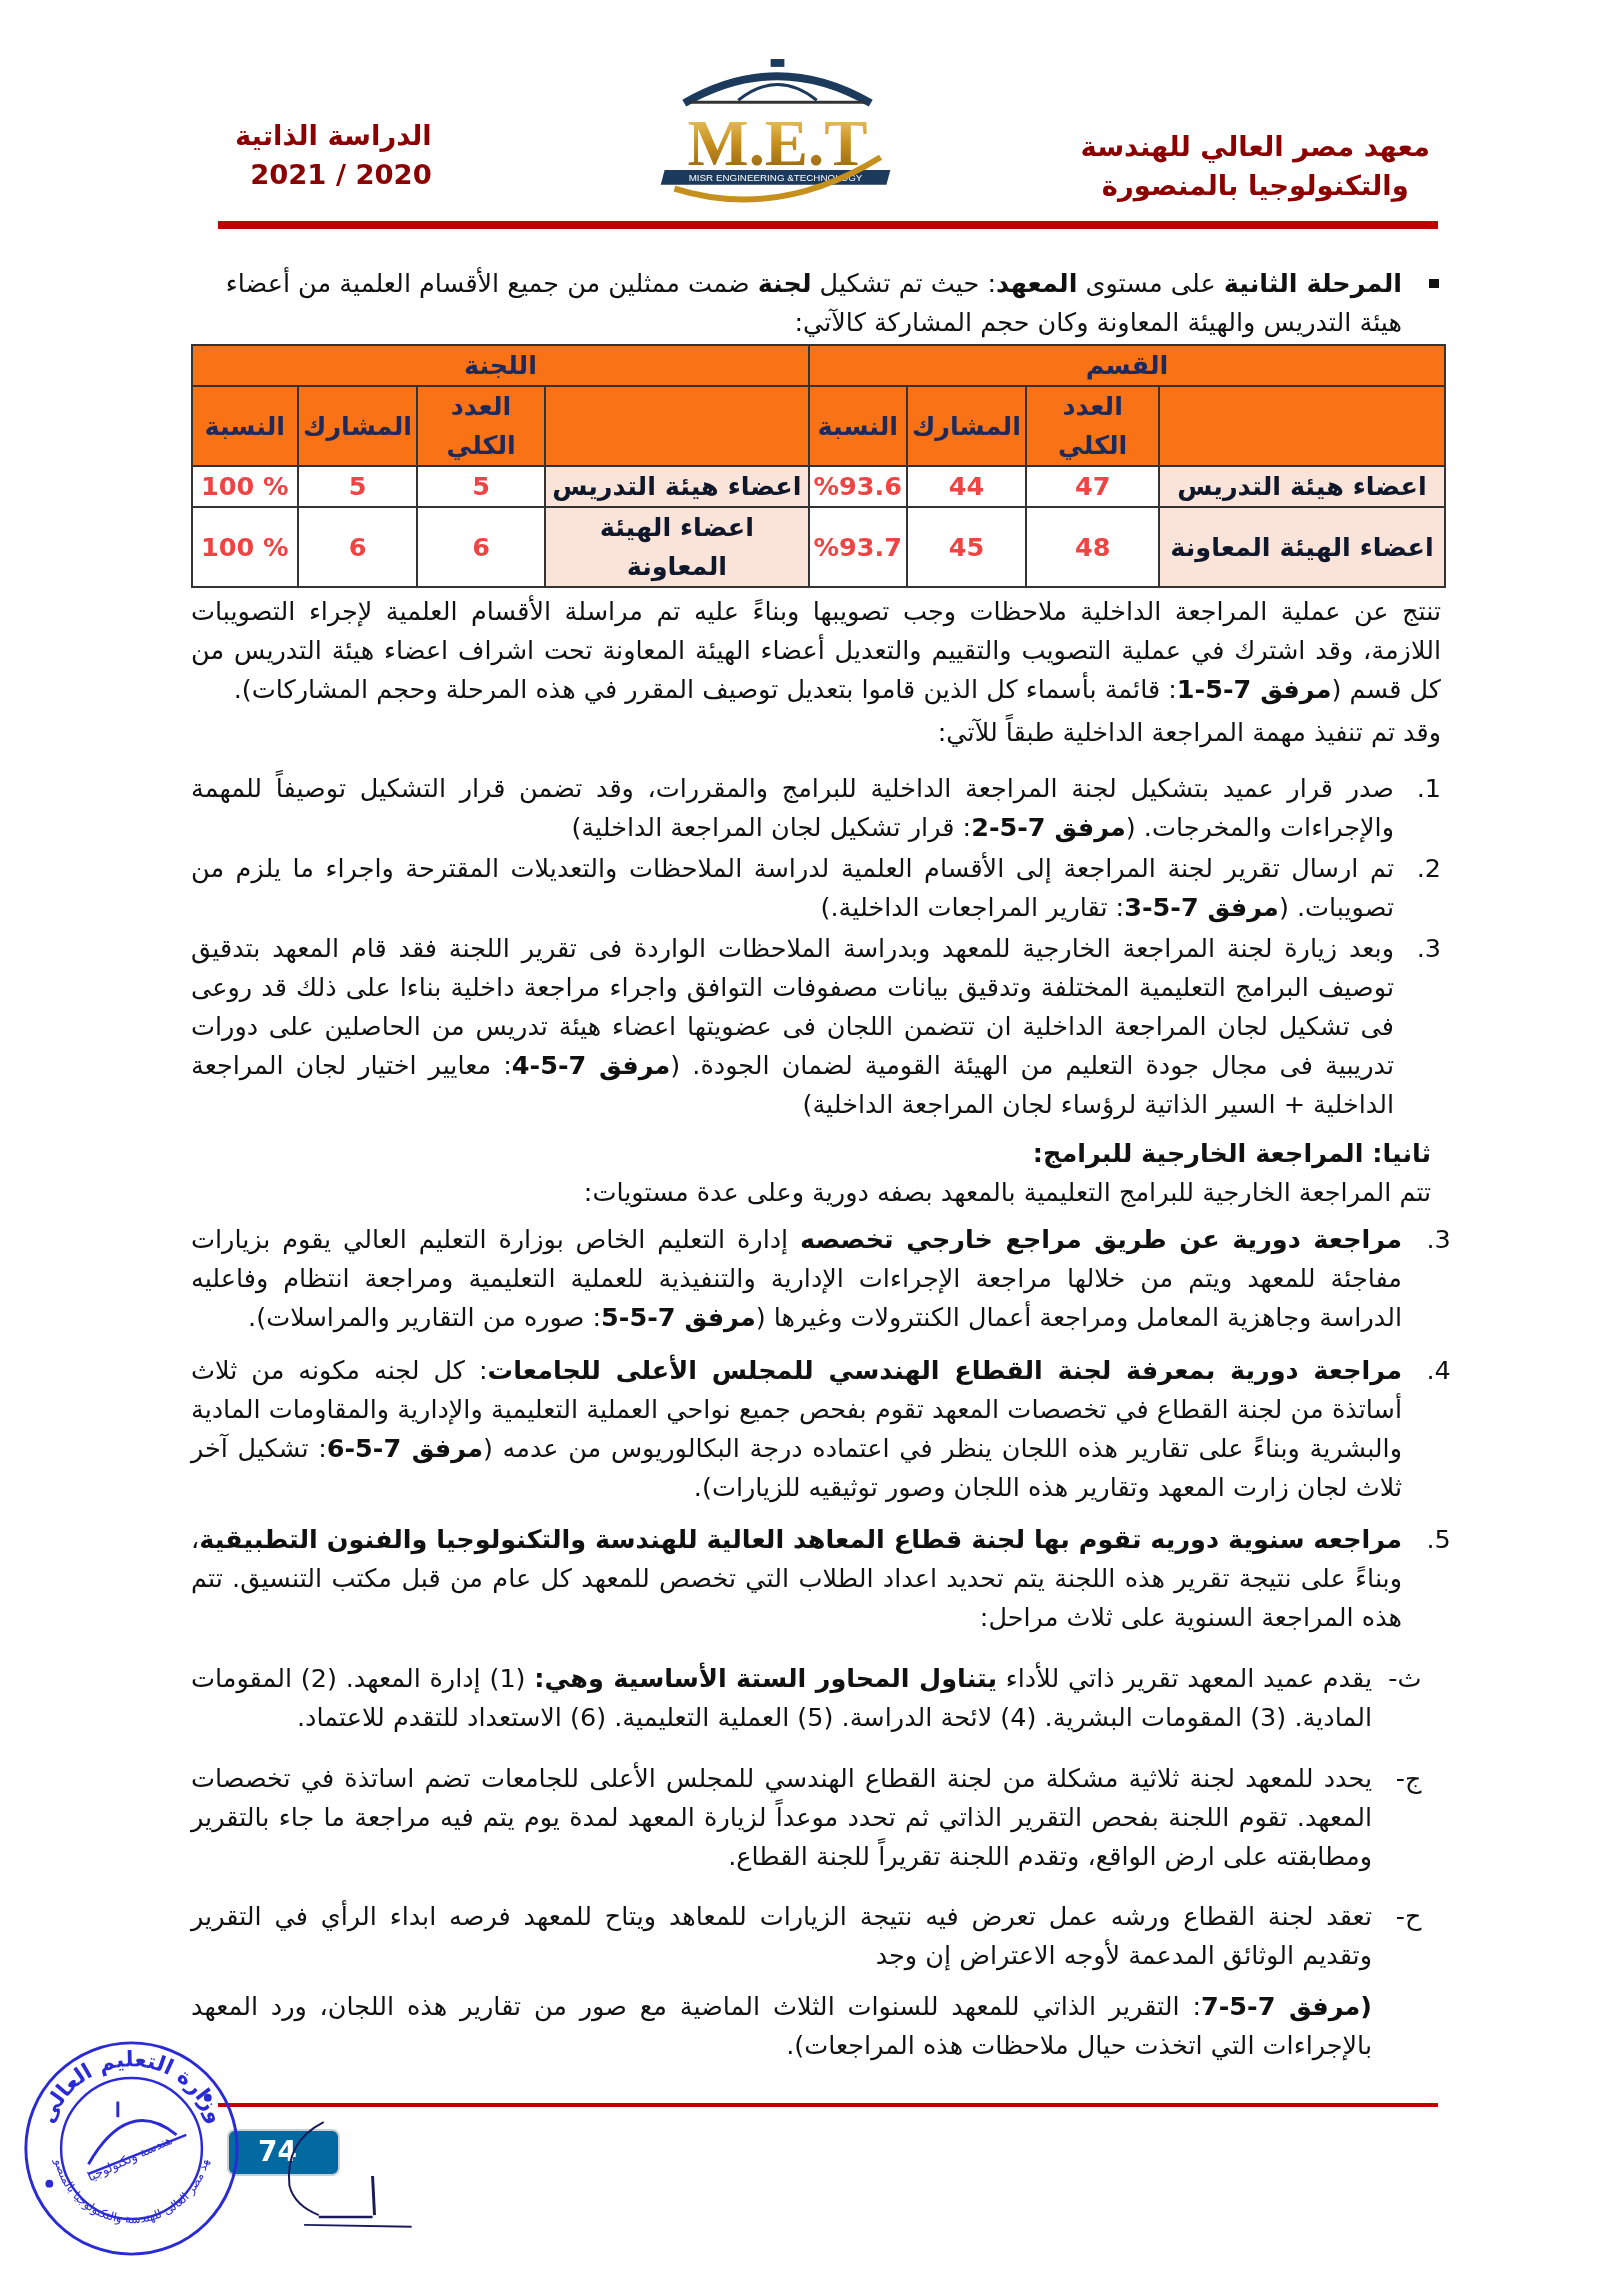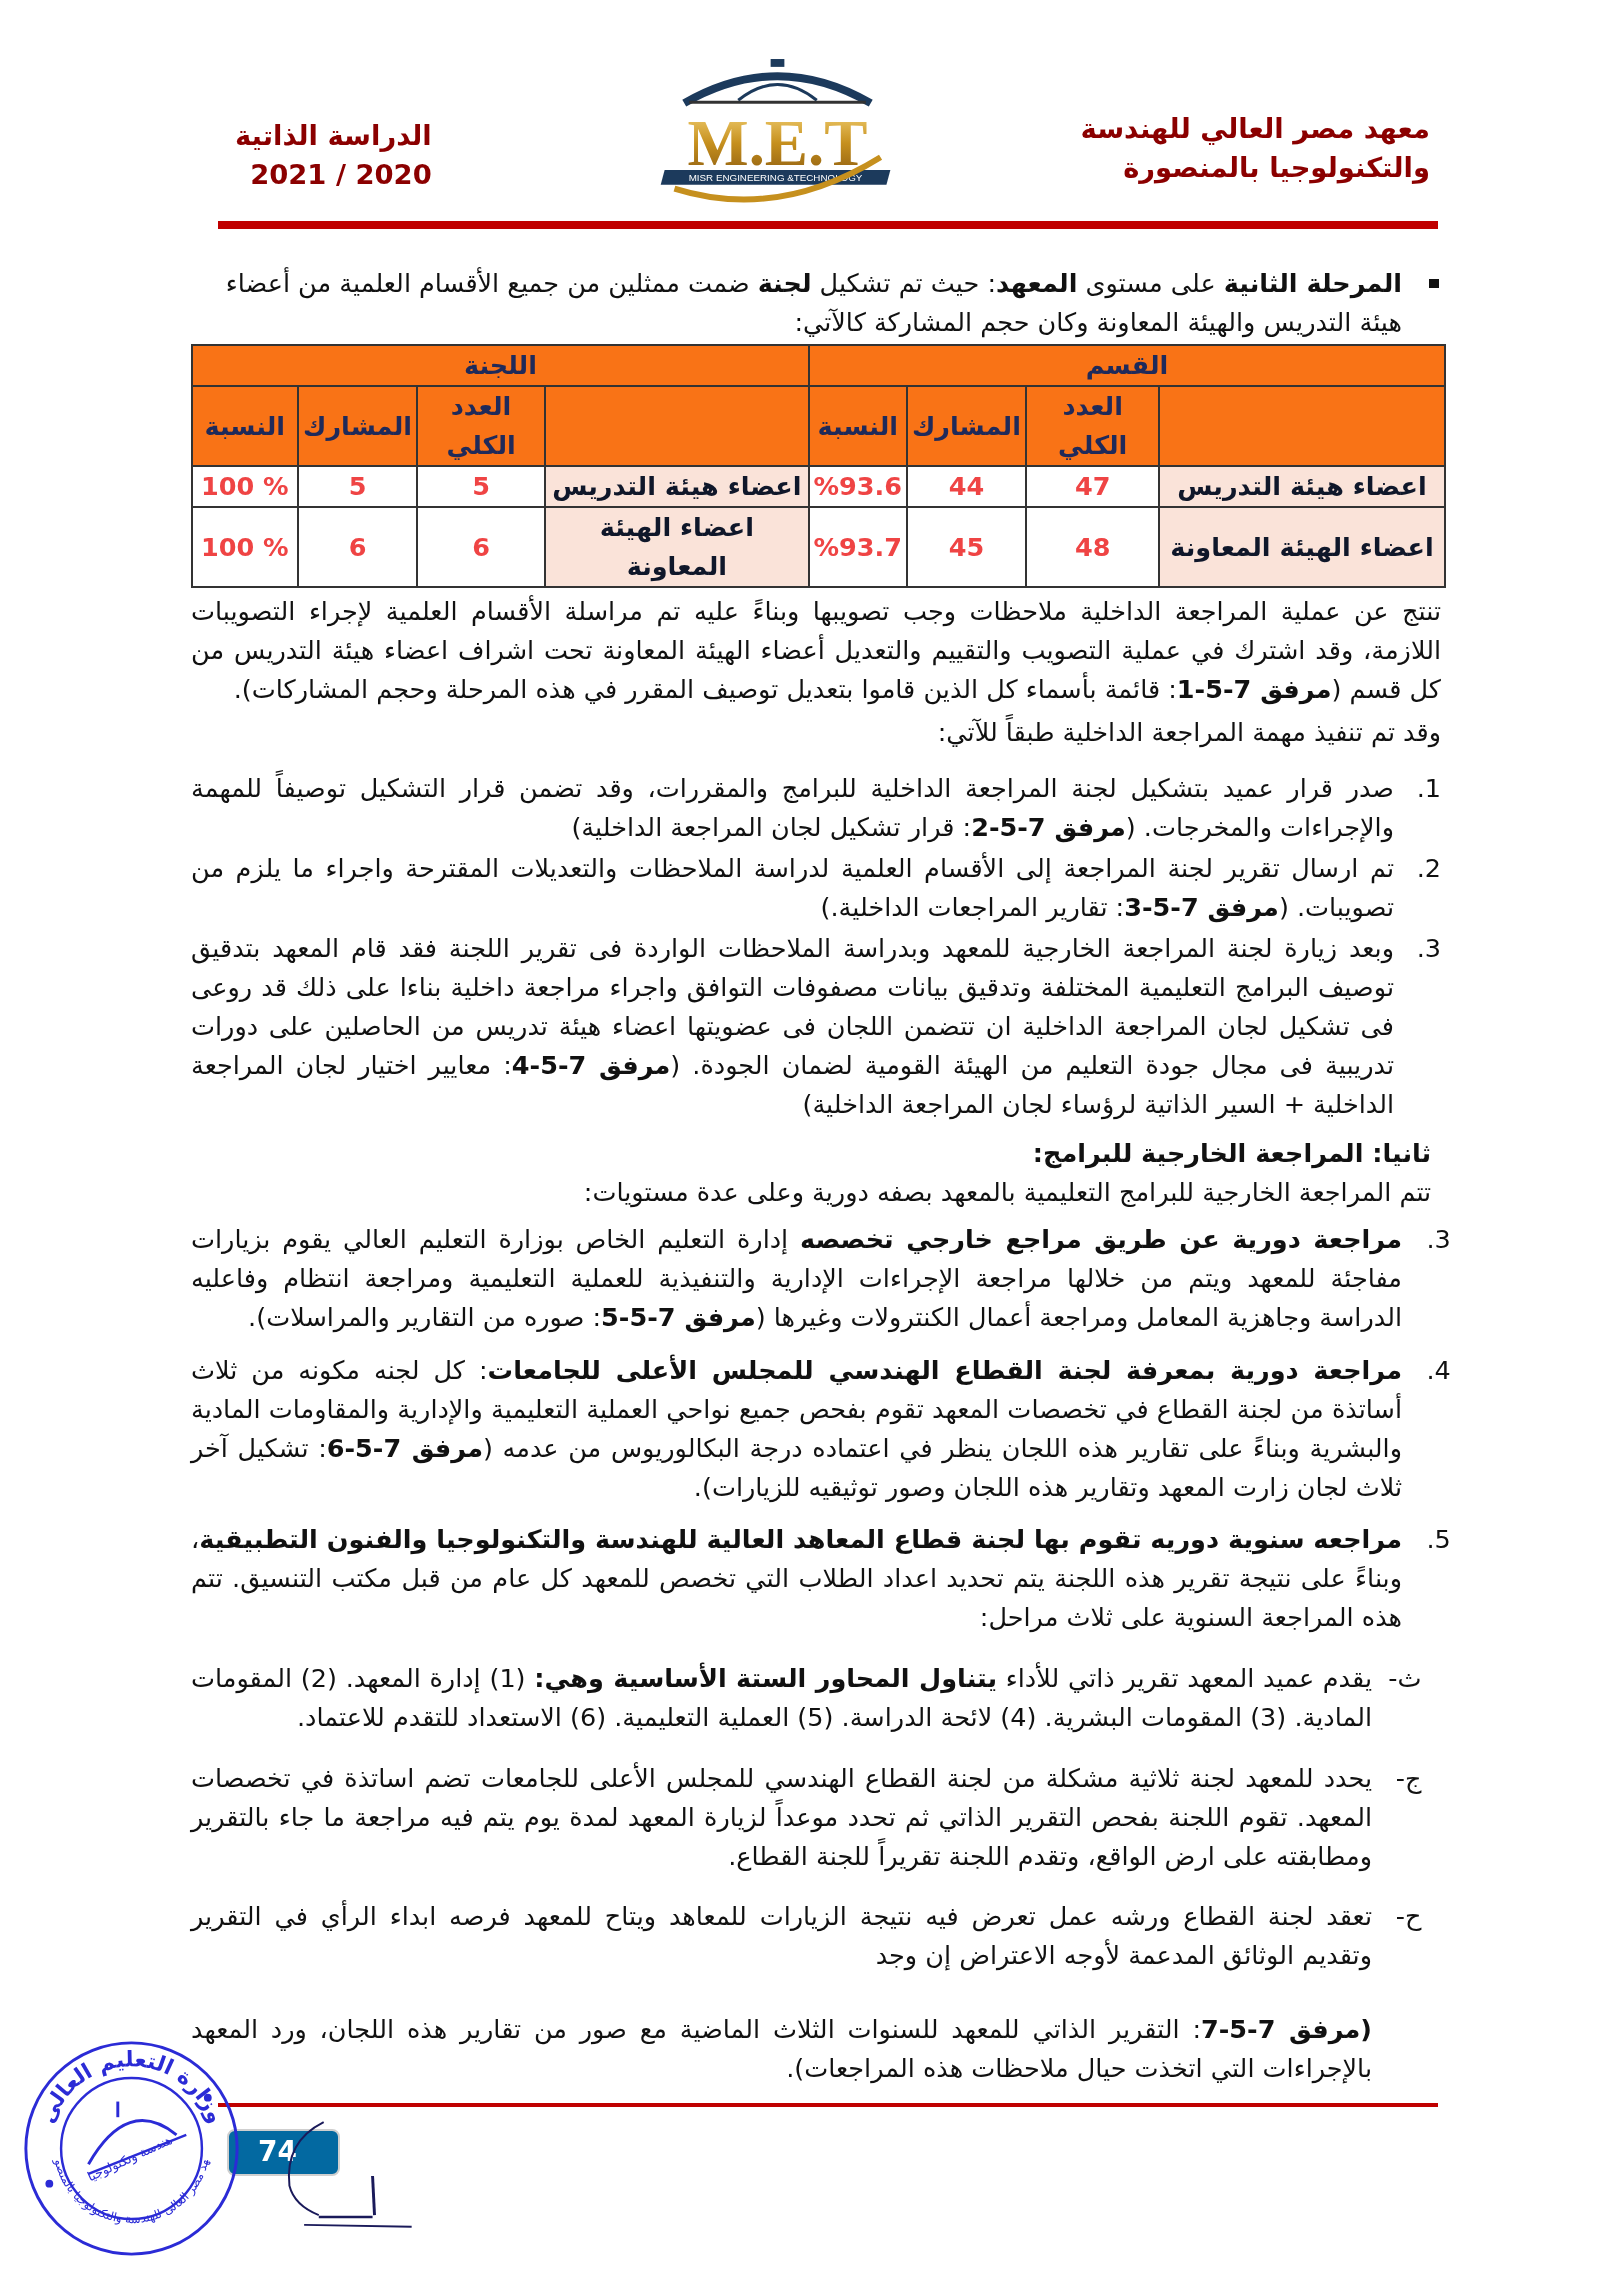--- a/index.html
+++ b/index.html
@@ -1,21 +1,21 @@
 <!DOCTYPE html>
 <html lang="ar" dir="rtl"><head>
 <meta charset="utf-8">
 <style>
   * { box-sizing: border-box; margin: 0; padding: 0; }
   html, body { width: 1621px; height: 2293px; background: #ffffff; overflow: hidden; }
   body { position: relative; font-family: "DejaVu Sans", "Liberation Sans", sans-serif; color: #111; }
 
   
   .header { position: absolute; top: 59px; left: 0; width: 1621px; height: 172px; }
-  .hdr-right { position: absolute; right: 191px; top: 50px; text-align: right; color: #8b0000; font-weight: bold; font-size: 27.4px; line-height: 39px; }
+  .hdr-right { position: absolute; right: 191px; top: 68px; text-align: center; color: #8b0000; font-weight: bold; font-size: 27.4px; line-height: 39px; }
   .hdr-left { position: absolute; left: 235px; top: 57px; text-align: right; color: #8b0000; font-weight: bold; font-size: 27.4px; line-height: 39px; direction: rtl; }
   .hdr-left .year { direction: ltr; }
   .logo { position: absolute; left: 645px; top: 0; width: 265px; height: 162px; }
   .red-rule { position: absolute; left: 218px; width: 1220px; height: 7.8px; background: #c00000; }
   .red-rule.top { top: 221px; }
   .red-rule.bottom { top: 2103px; height: 3.9px; }
 
   
   .content { position: absolute; left: 191px; top: 240px; width: 1250px; direction: rtl; font-size: 25.5px; line-height: 39px; }
   .bullet-para { position: relative; padding-right: 39px; margin-top: 24px; }
@@ -32,21 +32,21 @@
   .para { margin-top: 3.9px; text-align: justify; }
   ol.items { list-style: none; margin-top: 17.6px; }
   ol.items li { position: relative; padding-right: 47px; text-align: justify; margin-bottom: 2px; }
   ol.items li .num { position: absolute; right: 0; top: 0; }
   .section-title { font-weight: bold; margin-top: 9.8px; padding-right: 9.8px; }
   .section-intro { padding-right: 9.8px; }
   .level { position: relative; padding-right: 39px; text-align: justify; margin-top: 7.8px; }
   .level .num { position: absolute; right: -9.8px; top: 0; }
   .sub { position: relative; padding-right: 69px; text-align: justify; margin-top: 21.6px; }
   .sub .num { position: absolute; right: 19.6px; top: 0; }
-  .attach { padding-right: 69px; text-align: justify; margin-top: 35px; }
+  .attach { padding-right: 69px; text-align: justify; margin-top: 12px; }
 
   
   .page-num { position: absolute; left: 227px; top: 2129px; width: 113px; height: 47px; background: #0369a1; border: 2.9px solid #cfcfcf; border-radius: 7.8px; color: #fff; font-weight: bold; font-size: 28px; text-align: center; padding-right: 11.8px; line-height: 41px; direction: ltr; }
   .stamp { position: absolute; left: 19.6px; top: 2037px; width: 223px; height: 223px; }
   .signature { position: absolute; left: 265px; top: 2117px; width: 176px; height: 118px; }
 </style>
 </head>
 <body>
 
 <div class="header">

